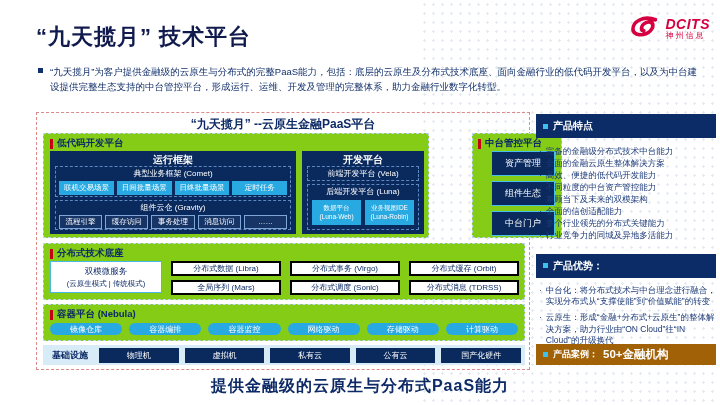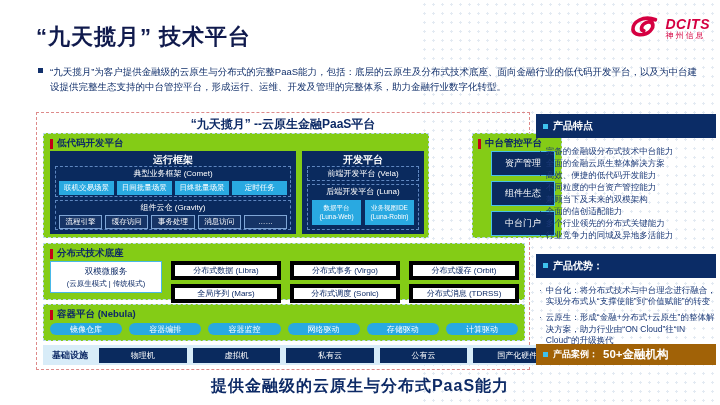--- a/index.html
+++ b/index.html
@@ -42,24 +42,24 @@
   .luna{left:5px;top:33px;right:5px;height:46px;}
   .luna-btns{display:flex;gap:4px;padding:3px 4px;}
   .lbtn{flex:1;background:#29a9e1;color:#fff;font-size:6.5px;text-align:center;padding:3px 1px;line-height:1.45;}
   .mbtn{margin:5px 6px 0;height:23px;background:#0a2a5e;border:1px solid #49c0e8;color:#fff;font-size:9px;display:flex;align-items:center;justify-content:center;}
   .mid-spacer{height:12px;}
   .dist-body{position:absolute;left:6px;top:17px;right:5px;bottom:6px;display:flex;gap:9px;}
   .dual{width:112px;background:#fff;border:1px solid #49b8e8;display:flex;flex-direction:column;justify-content:center;align-items:center;color:#0d2a66;box-sizing:border-box;}
   .dual .l1{font-size:8.5px;}
   .dual .l2{font-size:7.5px;margin-top:1px;}
   .dist-grid{flex:1;display:grid;grid-template-columns:repeat(3,1fr);grid-auto-rows:1fr;gap:4px 9px;}
-  .dcell{background:#fff;border:4px solid #000000;font-size:8px;color:#0d2a66;display:flex;align-items:center;justify-content:center;box-sizing:border-box;white-space:nowrap;}
+  .dcell{background:#fff;border:2px solid #000000;font-size:8px;color:#0d2a66;display:flex;align-items:center;justify-content:center;box-sizing:border-box;white-space:nowrap;}
   .cont-row{position:absolute;left:6px;right:6px;top:18px;bottom:5px;display:flex;gap:7px;}
   .nbtn{flex:1;background:#29a9e1;color:#fff;font-size:8px;display:flex;align-items:center;justify-content:center;border-radius:6px;}
-  .infra{position:absolute;left:6px;top:232px;width:522px;height:20px;background:#d8ecf8;display:flex;align-items:center;gap:6px;padding:0 4px;box-sizing:border-box;}
+  .infra{position:absolute;left:6px;top:232px;width:482px;height:20px;background:#d8ecf8;display:flex;align-items:center;gap:6px;padding:0 4px;box-sizing:border-box;}
   .infra-label{font-size:9px;font-weight:bold;color:#0d2a66;padding:0 5px;white-space:nowrap;}
   .ibtn{flex:1;background:#0a2a5e;color:#fff;font-size:8px;height:15px;display:flex;align-items:center;justify-content:center;}
   
   .sb{position:absolute;left:536px;top:114px;width:180px;height:258px;}
   .sb-header{display:flex;align-items:center;gap:5px;background:#0b2c66;color:#fff;font-weight:bold;font-size:10px;height:18px;padding:12px 7px;box-sizing:border-box;}
   .cy-sq{width:5px;height:5px;background:#3ec1ee;flex:0 0 auto;}
   .feat-list{margin-top:7px;padding-left:3px;}
   .li{display:flex;gap:4px;font-size:8.5px;line-height:1.42;color:#1c3a78;}
   .li .dot{flex:0 0 auto;}
   .adv-header{margin-top:12px;}

